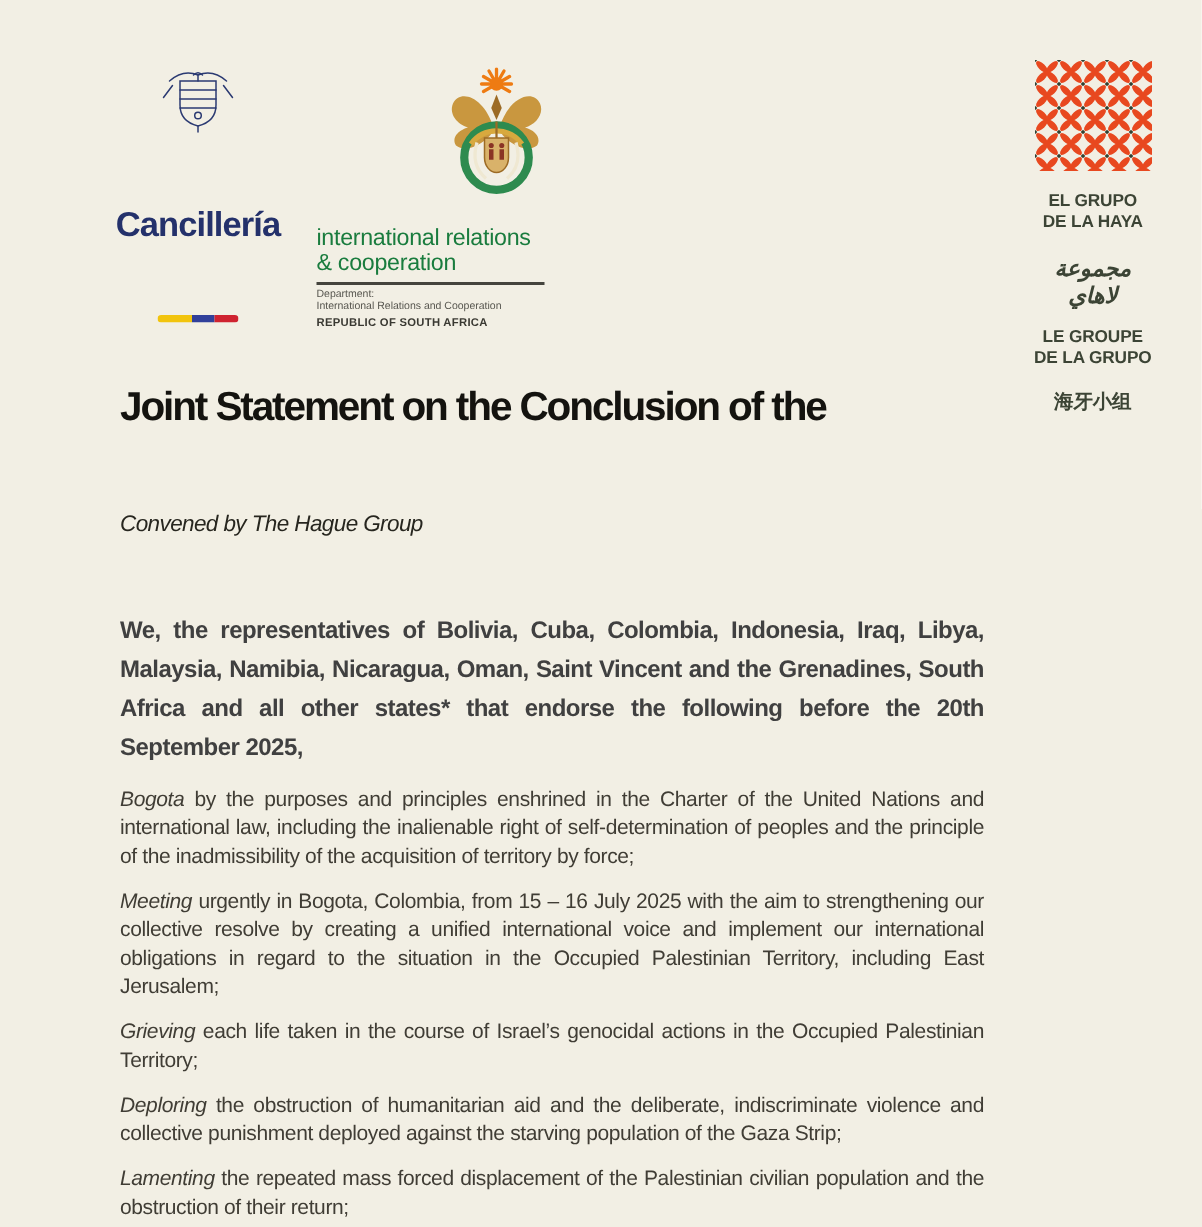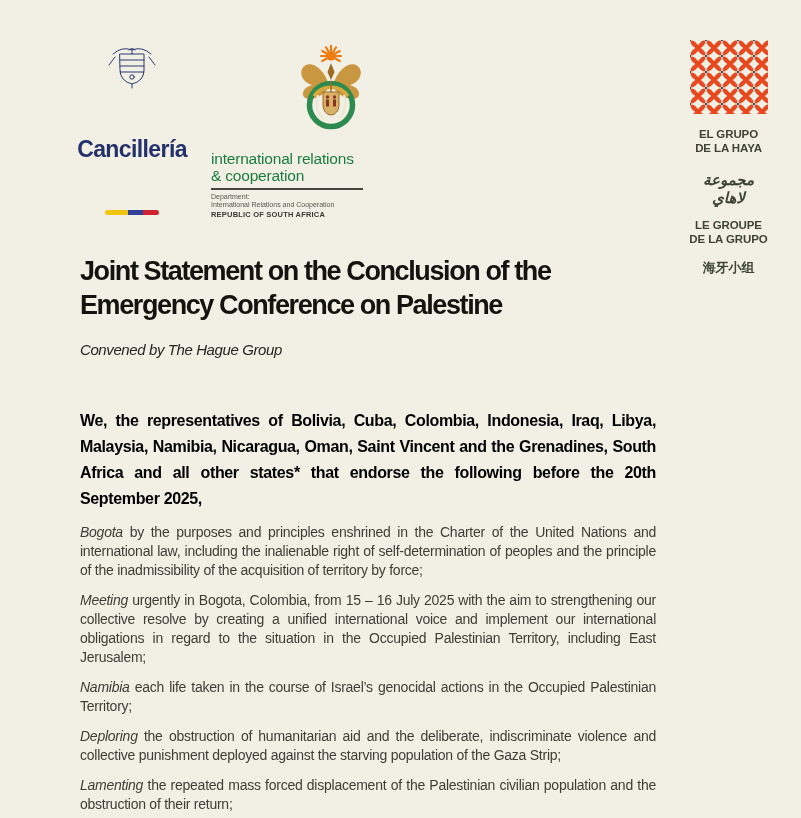--- a/index.html
+++ b/index.html
@@ -40,21 +40,21 @@
   .hg-item.hg-zh { font-size:13px; line-height:16px; margin-bottom:0; }
 
   
   .doc-title { position:absolute; left:80px; top:254px; margin:0;
     font-size:27px; font-weight:bold; color:#14130f;
     letter-spacing:-1.4px; line-height:34px; }
   .subtitle { position:absolute; left:80px; top:341px; margin:0;
     font-size:15px; color:#27261f; letter-spacing:-0.4px;font-style:italic; }
   .doc-body { position:absolute; left:80px; top:408px; width:576px; color:#403d35; }
   .intro { margin:0; font-weight:bold; font-size:16px; line-height:26px;
-    letter-spacing:-0.35px; color:#000000; text-align:justify; }
+    letter-spacing:-0.35px; color:#404040; text-align:justify; }
   .para { margin:11px 0 0; font-size:14px; line-height:19px;
     letter-spacing:-0.25px; text-align:justify; }
   .para em { font-style:italic; }
 </style>
 </head>
 <body>
 
 <div class="page">
 
   <div class="cancilleria">
@@ -150,26 +150,25 @@
         <div>DE LA GRUPO</div>
       </div>
       <div class="hg-item hg-zh">
         <div>海牙小组</div>
       </div>
     </div>
   </aside>
 
   <h1 class="doc-title">
     <div>Joint Statement on the Conclusion of the</div>
-    <div>Emergency Conference on Palestine</div>
   </h1>
   <p class="subtitle">Convened by The Hague Group</p>
 
   <section class="doc-body">
     <p class="intro">We, the representatives of Bolivia, Cuba, Colombia, Indonesia, Iraq, Libya, Malaysia, Namibia, Nicaragua, Oman, Saint Vincent and the Grenadines, South Africa and all other states* that endorse the following before the 20th September 2025,</p>
     <p class="para"><em>Bogota</em><span> by the purposes and principles enshrined in the Charter of the United Nations and international law, including the inalienable right of self-determination of peoples and the principle of the inadmissibility of the acquisition of territory by force;</span></p>
     <p class="para"><em>Meeting</em><span> urgently in Bogota, Colombia, from 15 – 16 July 2025 with the aim to strengthening our collective resolve by creating a unified international voice and implement our international obligations in regard to the situation in the Occupied Palestinian Territory, including East Jerusalem;</span></p>
-    <p class="para"><em>Namibia</em><span> each life taken in the course of Israel’s genocidal actions in the Occupied Palestinian Territory;</span></p>
+    <p class="para"><em>Grieving</em><span> each life taken in the course of Israel’s genocidal actions in the Occupied Palestinian Territory;</span></p>
     <p class="para"><em>Deploring</em><span> the obstruction of humanitarian aid and the deliberate, indiscriminate violence and collective punishment deployed against the starving population of the Gaza Strip;</span></p>
     <p class="para"><em>Lamenting</em><span> the repeated mass forced displacement of the Palestinian civilian population and the obstruction of their return;</span></p>
   </section>
 
 </div>
 
 </body></html>

